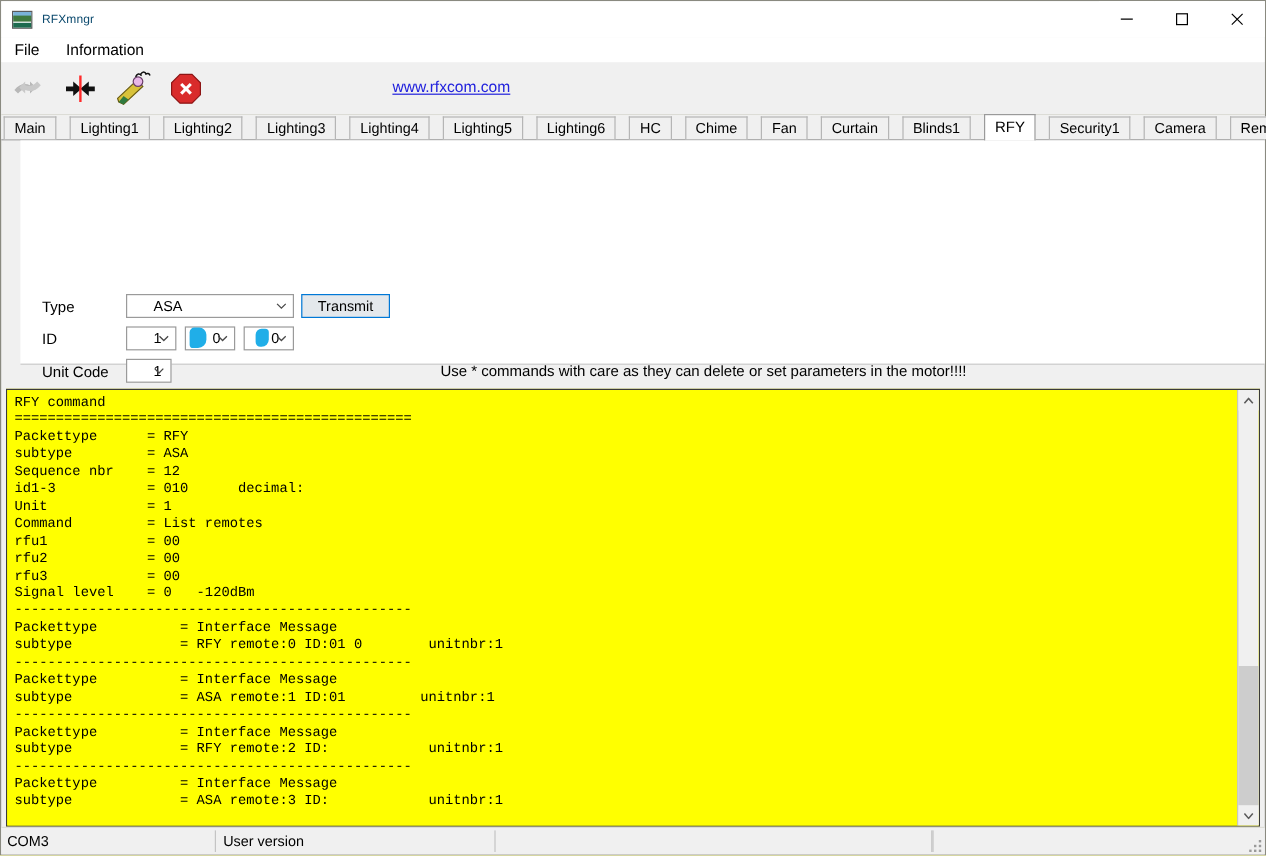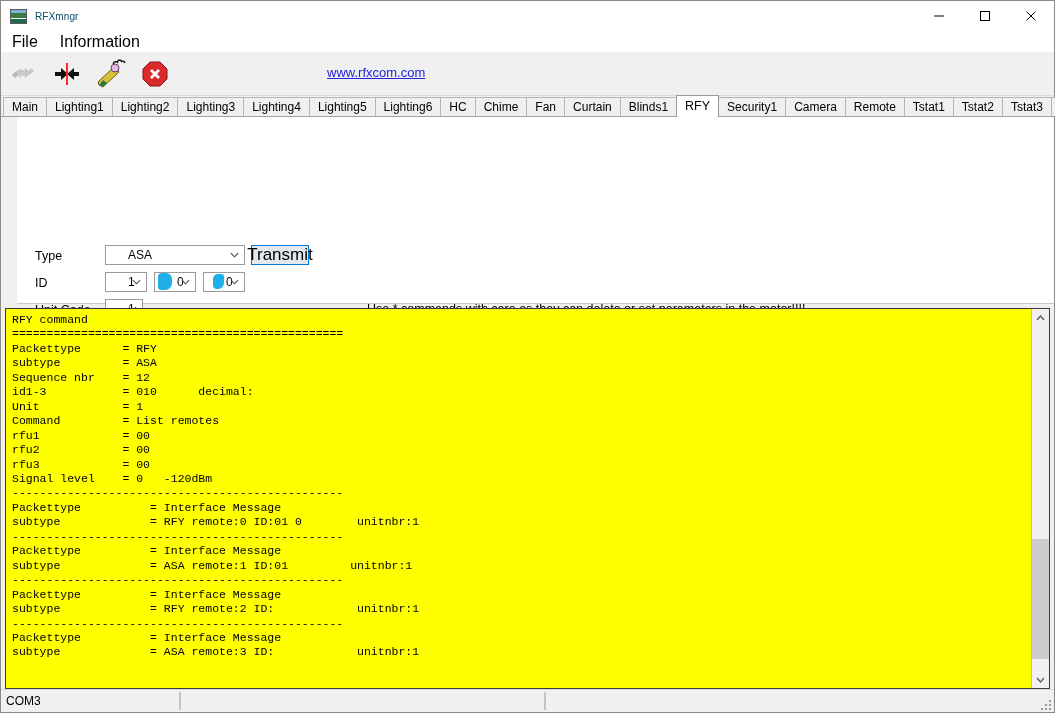--- a/index.html
+++ b/index.html
@@ -30,33 +30,33 @@
   .win-btn{
     width:46px;height:30px;display:flex;align-items:center;justify-content:center;
     color:#000;background:#ffffff;
   }
   .win-btn svg{display:block;}
   
   .menubar{
     height:21px;flex:0 0 21px;background:#ffffff;display:flex;align-items:center;
     padding-left:9px;
   }
-  .menu-item{font-size:16px;padding:2px 10px 2px 2px;margin-right:10px;color:#000;}
+  .menu-item{font-size:13px;padding:2px 10px 2px 2px;margin-right:10px;color:#000;}
   
   .toolbar{
     height:43px;flex:0 0 43px;background:#f0f0f0;display:flex;align-items:center;
     position:relative;border-bottom:1px solid #dcdcd6;
   }
   .tb-icon{width:44px;height:40px;display:flex;align-items:center;justify-content:center;position:relative;}
   .link-wrap{position:absolute;left:326px;top:13px;}
   .weblink{color:#2222dd;text-decoration:underline;font-size:13px;}
   
   .tabstrip{
     flex:0 0 20px;height:20px;background:#f0f0f0;display:flex;align-items:flex-end;
-    position:relative;border-bottom:1px solid #a0a0a0;padding-left:2px;
+    position:relative;border-bottom:1px solid #a0a0a0;padding-left:2px;gap:12px;
   }
   .tab{
     height:19px;line-height:19px;padding:0 8px;font-size:12px;
     background:#f0f0f0;border:1px solid #b5b5b5;border-bottom:none;
     margin-right:-1px;color:#000;box-sizing:border-box;white-space:nowrap;
   }
   .tab.active{
     background:#ffffff;height:22px;line-height:21px;border-color:#9a9a9a;
     position:relative;z-index:3;margin-bottom:-1px;font-size:12.5px;
   }
@@ -73,30 +73,30 @@
     display:flex;align-items:center;font-size:12px;padding-left:22px;color:#000;
   }
   .combo .chev{
     position:absolute;right:5px;top:50%;transform:translateY(-50%);
     width:9px;height:9px;
   }
   .redact{
     position:absolute;background:#20aee8;border-radius:2px;
   }
   .btn-transmit{
-    position:absolute;left:234px;top:128px;width:58px;height:20px;
+    position:absolute;left:234px;top:128px;width:74px;height:20px;
     box-sizing:border-box;border:1px solid #0078d7;background:#e4e8ec;
-    font-size:17px;display:flex;align-items:center;justify-content:center;color:#000;
+    font-size:12px;display:flex;align-items:center;justify-content:center;color:#000;
   }
   .note{
     position:absolute;font-size:12.5px;color:#000;line-height:14.5px;white-space:pre;
   }
   
   .logwrap{
-    flex:1 1 auto;margin:4px 4px 0 4px;border:1px solid #3a3a3a;
+    flex:1 1 auto;margin:20px 4px 0 4px;border:1px solid #3a3a3a;
     background:#ffff00;position:relative;overflow:hidden;display:flex;
   }
   .logtext{
     flex:1 1 auto;background:#ffff00;font-family:"Liberation Mono","DejaVu Sans Mono",monospace;
     font-size:11.5px;line-height:14.45px;padding:4px 0 0 6px;white-space:pre;
     color:#000;position:relative;overflow:hidden;
   }
   .vscroll{
     flex:0 0 17px;width:17px;background:#f0f0f0;border-left:1px solid #bdbdbd;
     position:relative;
@@ -315,20 +315,21 @@
         <svg width="9" height="6" viewBox="0 0 9 6">
             <path d="M1 1 L4.5 5 L8 1" fill="none" stroke="#5a5a5a" stroke-width="1.3"></path>
           </svg>
       </div>
     </div>
   </div>
 
   <div class="statusbar">
     <div class="st-cell" style="width:178px;padding-left:5px;text-align:center;">COM3</div>
     <div class="st-sep"></div>
+    <div class="st-cell" style="width:232px;padding-left:6px;">User version</div>
     <div class="st-sep"></div>
     <div class="st-cell" style="width:363px;"></div>
     <div class="st-sep"></div>
     <div class="st-sep"></div>
     <div class="grip">
       <i style="right:0;bottom:0;"></i>
         <i style="right:4px;bottom:0;"></i>
         <i style="right:8px;bottom:0;"></i>
       <i style="right:0;bottom:4px;"></i>
         <i style="right:4px;bottom:4px;"></i>

